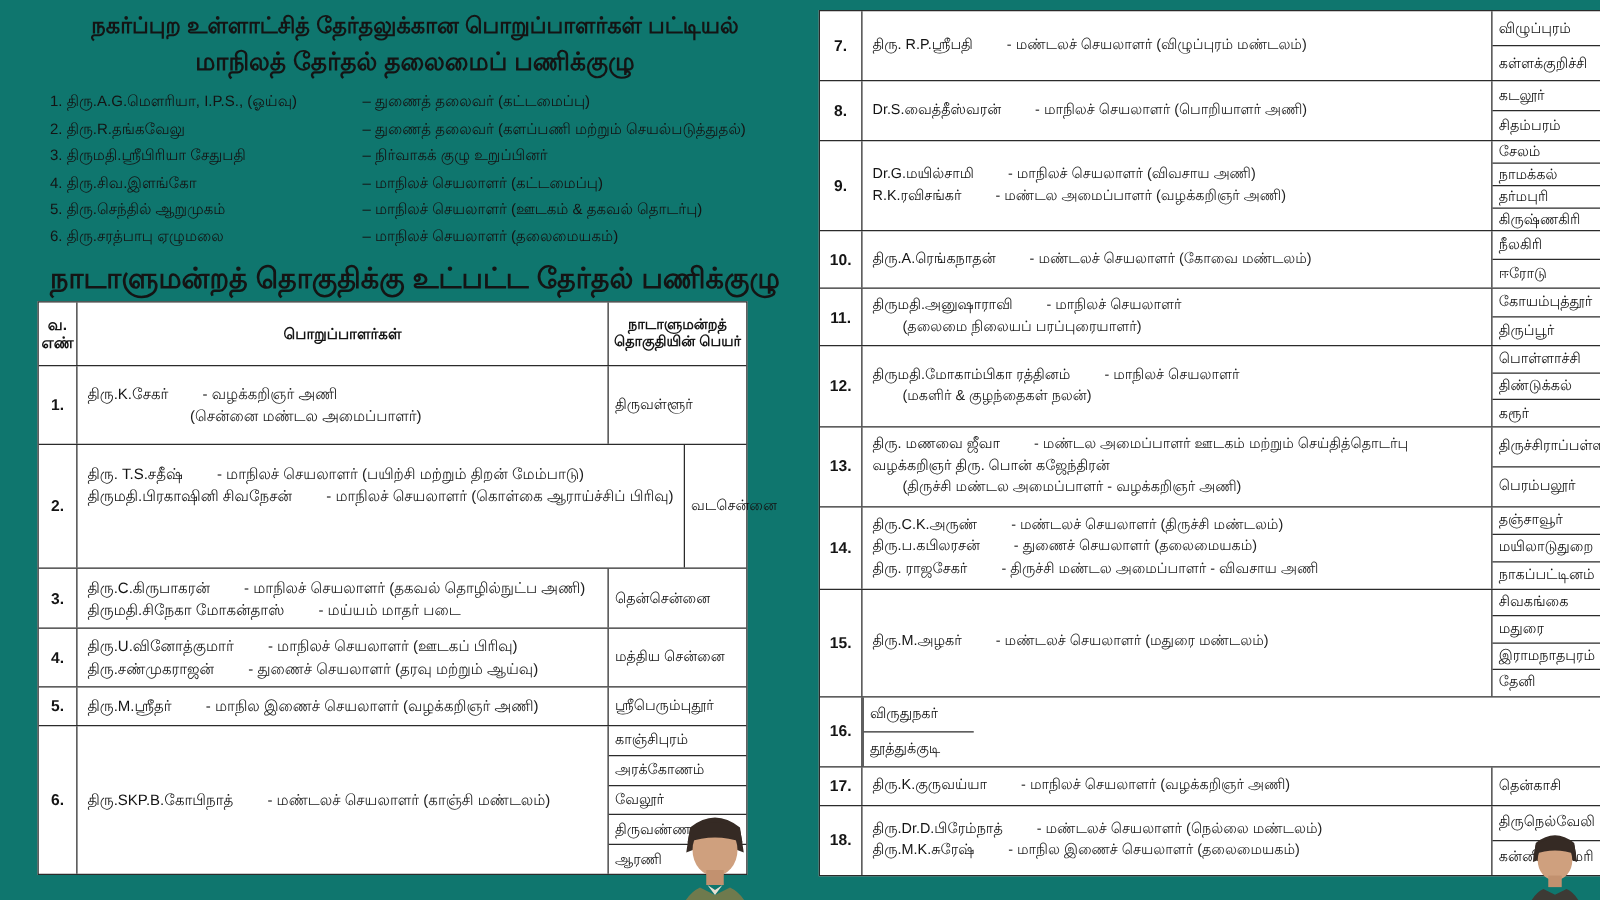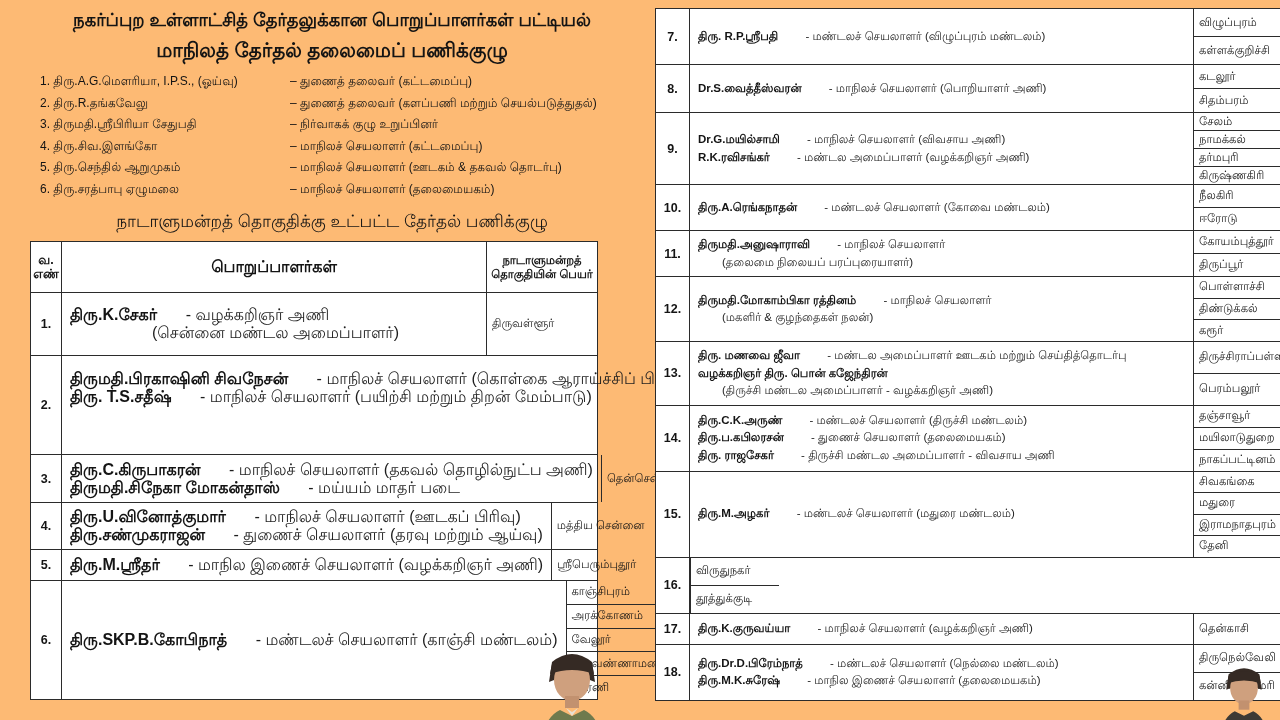--- a/index.html
+++ b/index.html
@@ -1,47 +1,47 @@
 <!DOCTYPE html>
 <html><head>
 <meta charset="utf-8">
 <style>
   html,body{margin:0;padding:0;}
   .page{
-    position:relative;width:1280px;height:720px;background:#fdba74;
+    position:relative;width:1280px;height:720px;background:#0f766e;
     overflow:hidden;font-family:"Liberation Sans",sans-serif;color:#141414;
   }
   
   .left-col{position:absolute;left:30px;top:8px;width:604px;}
   .doc-title{font-size:18px;font-weight:700;text-align:center;white-space:nowrap;line-height:24px;}
   .doc-subtitle{font-size:20px;font-weight:700;text-align:center;line-height:26px;margin-top:5px;}
   .committee-list{margin-top:8px;margin-left:10px;}
   .cl-row{display:grid;grid-template-columns:250px 1fr;line-height:21.5px;font-size:12px;font-weight:400;white-space:nowrap;}
   .cl-name{}
   .cl-role{}
-  .section-title{font-size:17px;font-weight:400;text-align:center;line-height:26px;margin-top:9px;white-space:nowrap;}
+  .section-title{font-size:23px;font-weight:700;text-align:center;line-height:26px;margin-top:9px;white-space:nowrap;}
   
   .table{border:1.6px solid #2b2b2b;background:#fff;}
   .lt{margin-top:6px;width:566px;}
   .rt{position:absolute;left:655px;top:8px;width:626px;}
   .thead{display:flex;border-bottom:1.6px solid #2b2b2b;min-height:50px;}
   .th{display:flex;align-items:center;justify-content:center;font-weight:700;font-size:11.5px;text-align:center;white-space:pre-line;line-height:14px;}
   .th.c-num{width:30px;border-right:1.6px solid #2b2b2b;}
   .th.c-off{flex:1;}
   .th.c-const{width:110px;border-left:1.6px solid #2b2b2b;}
   .trow{display:flex;border-bottom:1.6px solid #2b2b2b;align-items:stretch;}
   .tbody .trow:last-child{border-bottom:none;}
   .c-num{width:30px;border-right:1.6px solid #2b2b2b;display:flex;align-items:center;justify-content:center;font-weight:700;font-size:12.5px;flex:none;}
   .rt .c-num{width:33px;}
   .c-off{flex:1;padding:5px 8px;display:flex;flex-direction:column;justify-content:center;}
-  .lt .c-off{font-size:16px;line-height:18px;}
+  .lt .c-off{font-size:12px;line-height:18px;}
   .rt .c-off{font-size:11.5px;line-height:17.5px;}
   .line{white-space:nowrap;}
   .line.indent{padding-left:58px;}
-  .nm{font-weight:700;}
+  .nm{font-weight:400;}
   .rl{font-weight:400;color:#1d1d1d;padding-left:24px;}
   .const-stack{width:110px;border-left:1.6px solid #2b2b2b;display:flex;flex-direction:column;flex:none;}
   .rt .const-stack{width:88px;}
   .const-cell{flex:1;display:flex;align-items:center;padding:1px 5px;font-size:11.5px;border-bottom:1.6px solid #2b2b2b;white-space:nowrap;min-height:15px;}
   .const-stack .const-cell:last-child{border-bottom:none;}
   
   .lt .tbody .trow:nth-child(1){min-height:62px;}
   .lt .tbody .trow:nth-child(2){min-height:98px;}
   .lt .tbody .trow:nth-child(2) .c-off{justify-content:flex-start;padding-top:14px;}
   .lt .tbody .trow:nth-child(3){min-height:47px;}
@@ -116,22 +116,22 @@
               <div class="line"><span class="nm">திரு.K.சேகர்</span><span class="rl"> - வழக்கறிஞர் அணி</span></div>
               <div class="line indent"><span class="nm"></span><span class="rl">(சென்னை மண்டல அமைப்பாளர்)</span></div>
             </div>
             <div class="const-stack">
               <div class="const-cell">திருவள்ளூர்</div>
             </div>
           </div>
           <div class="trow">
             <div class="c-num">2.</div>
             <div class="c-off">
+              <div class="line"><span class="nm">திரு. T.S.சதீஷ்</span><span class="rl"> - மாநிலச் செயலாளர் (பயிற்சி மற்றும் திறன் மேம்பாடு)</span></div>
               <div class="line"><span class="nm">திருமதி.பிரகாஷினி சிவநேசன்</span><span class="rl"> - மாநிலச் செயலாளர் (கொள்கை ஆராய்ச்சிப் பிரிவு)</span></div>
-              <div class="line"><span class="nm">திரு. T.S.சதீஷ்</span><span class="rl"> - மாநிலச் செயலாளர் (பயிற்சி மற்றும் திறன் மேம்பாடு)</span></div>
             </div>
             <div class="const-stack">
               <div class="const-cell">வடசென்னை</div>
             </div>
           </div>
           <div class="trow">
             <div class="c-num">3.</div>
             <div class="c-off">
               <div class="line"><span class="nm">திரு.C.கிருபாகரன்</span><span class="rl"> - மாநிலச் செயலாளர் (தகவல் தொழில்நுட்ப அணி)</span></div>
               <div class="line"><span class="nm">திருமதி.சிநேகா மோகன்தாஸ்</span><span class="rl"> - மய்யம் மாதர் படை</span></div>

